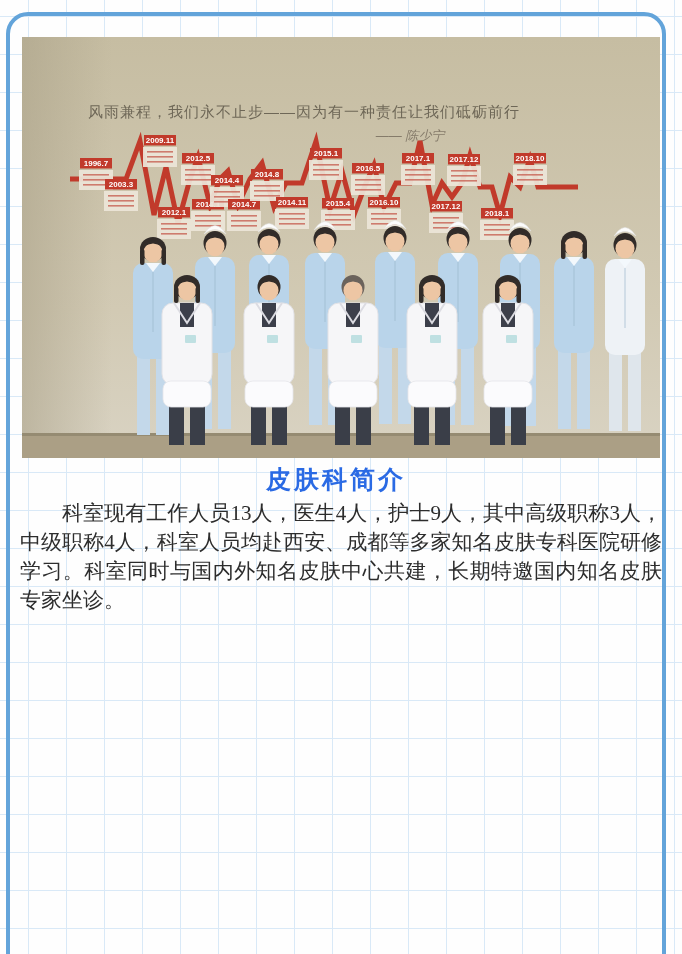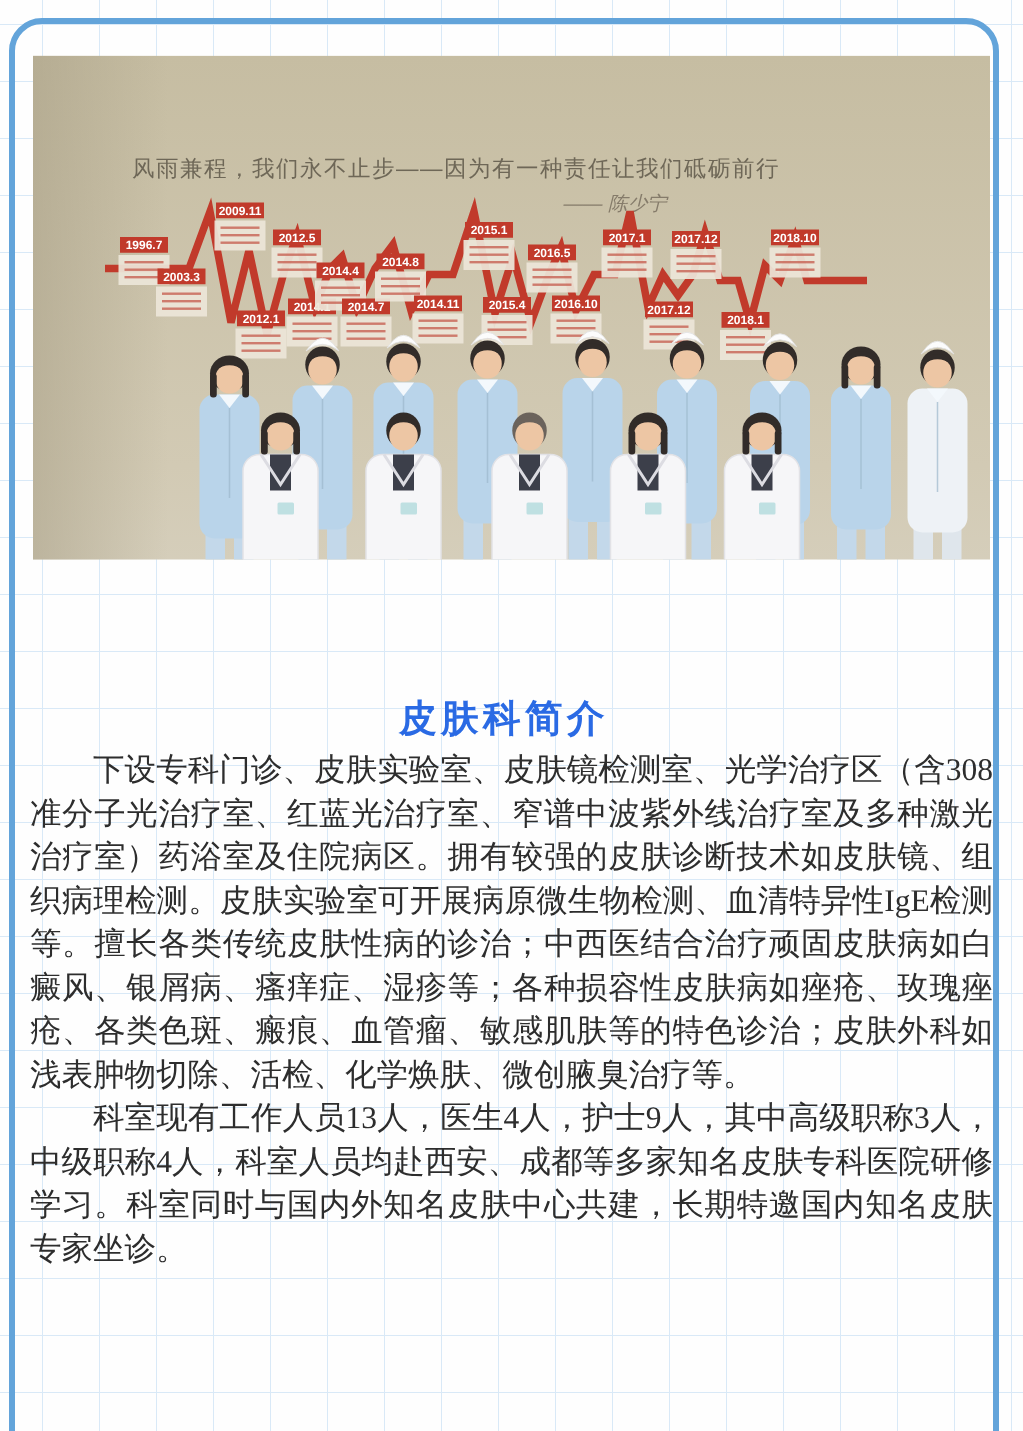--- a/index.html
+++ b/index.html
@@ -12,21 +12,21 @@
     background-size:38px 38px;
     background-position:28px 16px;
     font-family:"Liberation Sans",sans-serif;
   }
   .frame{
     position:absolute;left:6px;top:12px;width:660px;height:1010px;
     border:4px solid #63a4da;border-radius:22px;box-sizing:border-box;
     pointer-events:none;
   }
   .photo{
-    position:absolute;left:22px;top:37px;width:638px;height:336px;
+    position:absolute;left:22px;top:37px;width:638px;height:421px;
     overflow:hidden;
   }
   .page-title{
     position:absolute;left:0;top:462px;width:672px;margin:0;
     text-align:center;font-size:25px;font-weight:bold;color:#2a6ae4;
     letter-spacing:3px;line-height:34px;
     font-family:"Liberation Sans",sans-serif;
   }
   .article{
     position:absolute;left:10px;top:499px;width:662px;box-sizing:border-box;
@@ -389,15 +389,14 @@
           <rect x="-13" y="-22" width="4.5" height="16" rx="2" fill="#322c29"></rect>
           <rect x="8.5" y="-22" width="4.5" height="16" rx="2" fill="#322c29"></rect>
         </g>
       </g>
   </svg>
 </div>
 
 <h1 class="page-title">皮肤科简介</h1>
 
 <div class="article" id="article">
-    <p>下设专科门诊、皮肤实验室、皮肤镜检测室、光学治疗区（含308准分子光治疗室、红蓝光治疗室、窄谱中波紫外线治疗室及多种激光治疗室）药浴室及住院病区。拥有较强的皮肤诊断技术如皮肤镜、组织病理检测。皮肤实验室可开展病原微生物检测、血清特异性IgE检测等。擅长各类传统皮肤性病的诊治；中西医结合治疗顽固皮肤病如白癜风、银屑病、瘙痒症、湿疹等；各种损容性皮肤病如痤疮、玫瑰痤疮、各类色斑、瘢痕、血管瘤、敏感肌肤等的特色诊治；皮肤外科如浅表肿物切除、活检、化学焕肤、微创腋臭治疗等。</p>
     <p>科室现有工作人员13人，医生4人，护士9人，其中高级职称3人，中级职称4人，科室人员均赴西安、成都等多家知名皮肤专科医院研修学习。科室同时与国内外知名皮肤中心共建，长期特邀国内知名皮肤专家坐诊。</p>
   </div>
 
 </body></html>

